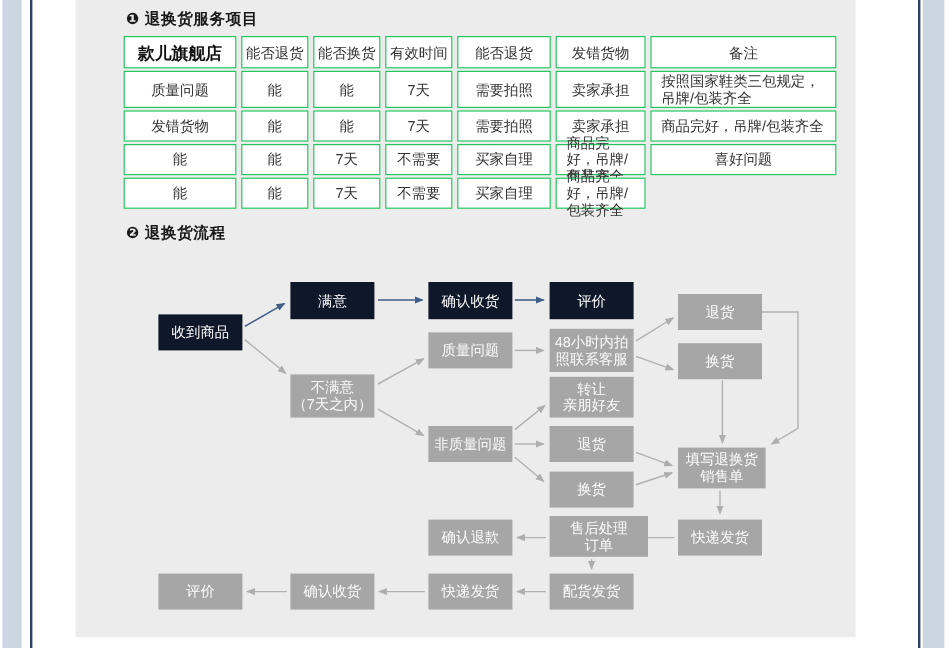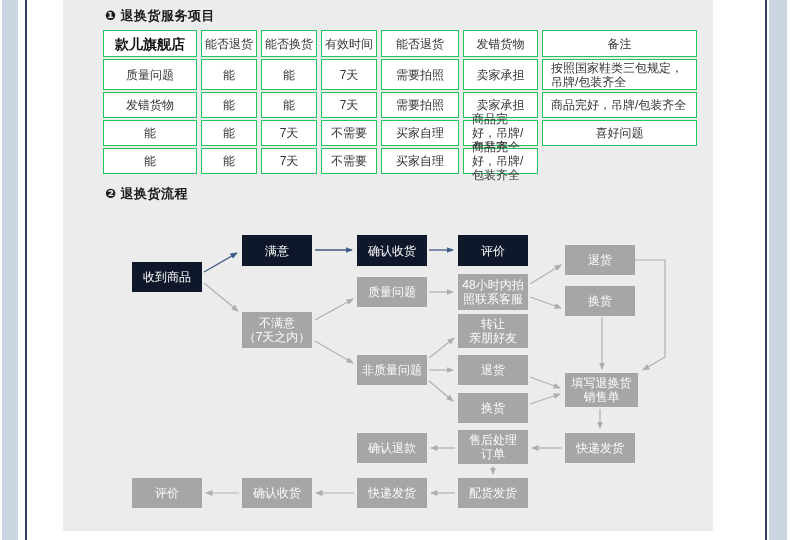--- a/index.html
+++ b/index.html
@@ -149,21 +149,21 @@
       <div class="node gray" style="left:179px; top:312px; width:70px; height:36px;">不满意
 （7天之内）</div>
       <div class="node gray" style="left:395px; top:314px; width:70px; height:34px;">转让
 亲朋好友</div>
       <div class="node gray" style="left:294px; top:355px; width:70px; height:30px;">非质量问题</div>
       <div class="node gray" style="left:395px; top:355px; width:70px; height:30px;">退货</div>
       <div class="node gray" style="left:395px; top:393px; width:70px; height:30px;">换货</div>
       <div class="node gray" style="left:502px; top:373px; width:73px; height:34px;">填写退换货
 销售单</div>
       <div class="node gray" style="left:502px; top:433px; width:70px; height:30px;">快递发货</div>
-      <div class="node gray" style="left:395px; top:430px; width:70px; height:34px;">售后处理
+      <div class="node gray" style="left:395px; top:430px; width:82px; height:34px;">售后处理
 订单</div>
       <div class="node gray" style="left:294px; top:433px; width:70px; height:30px;">确认退款</div>
       <div class="node gray" style="left:395px; top:478px; width:70px; height:30px;">配货发货</div>
       <div class="node gray" style="left:294px; top:478px; width:70px; height:30px;">快递发货</div>
       <div class="node gray" style="left:179px; top:478px; width:70px; height:30px;">确认收货</div>
       <div class="node gray" style="left:69px;  top:478px; width:70px; height:30px;">评价</div>
     </div>
   </div>
 </div>
 

